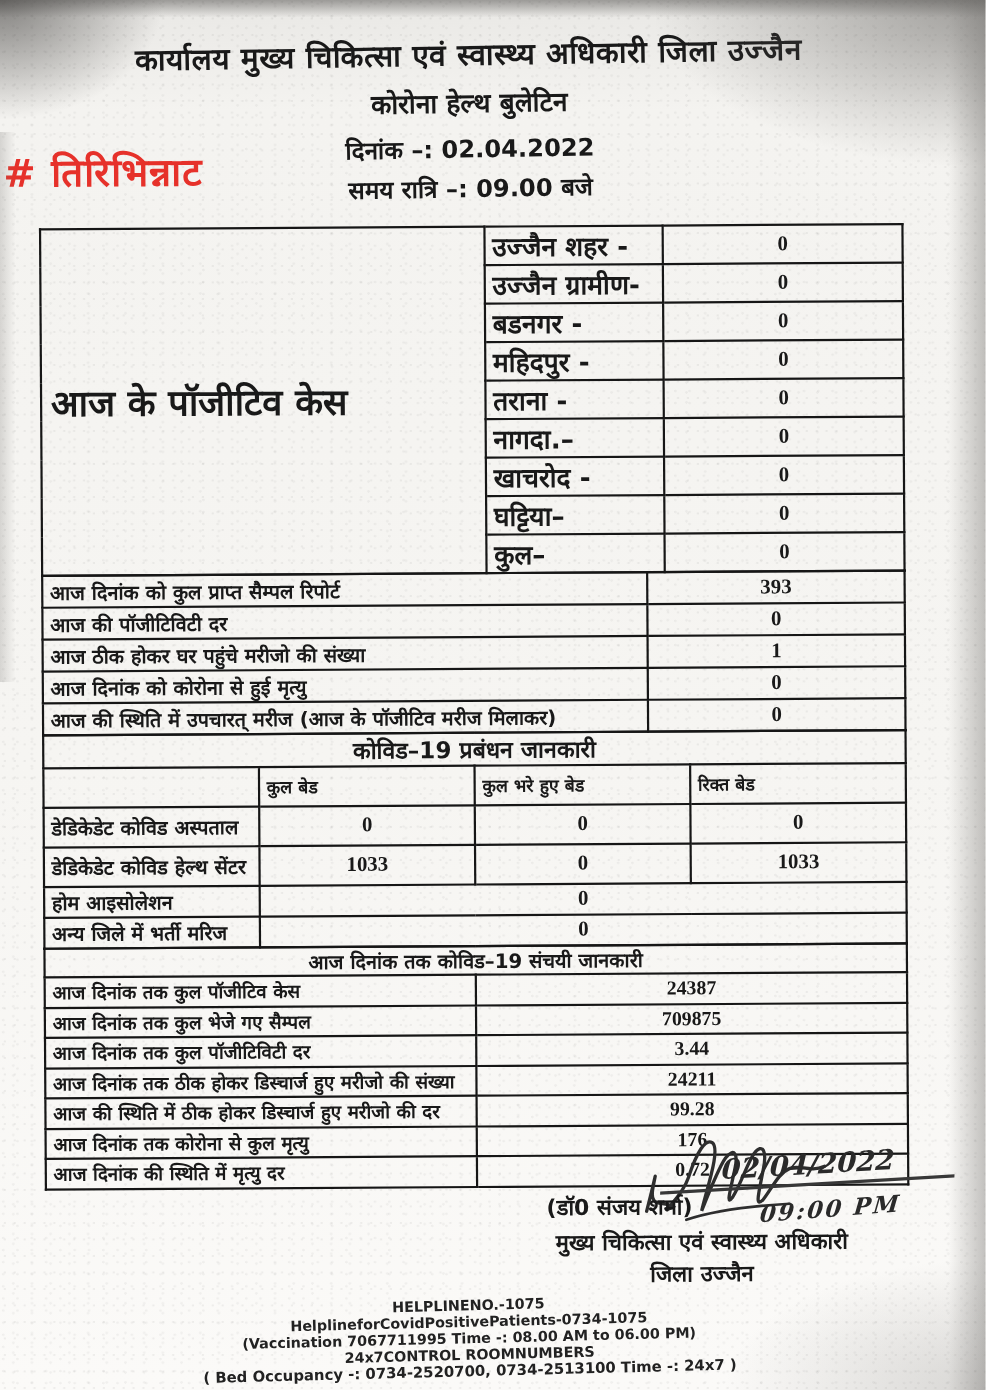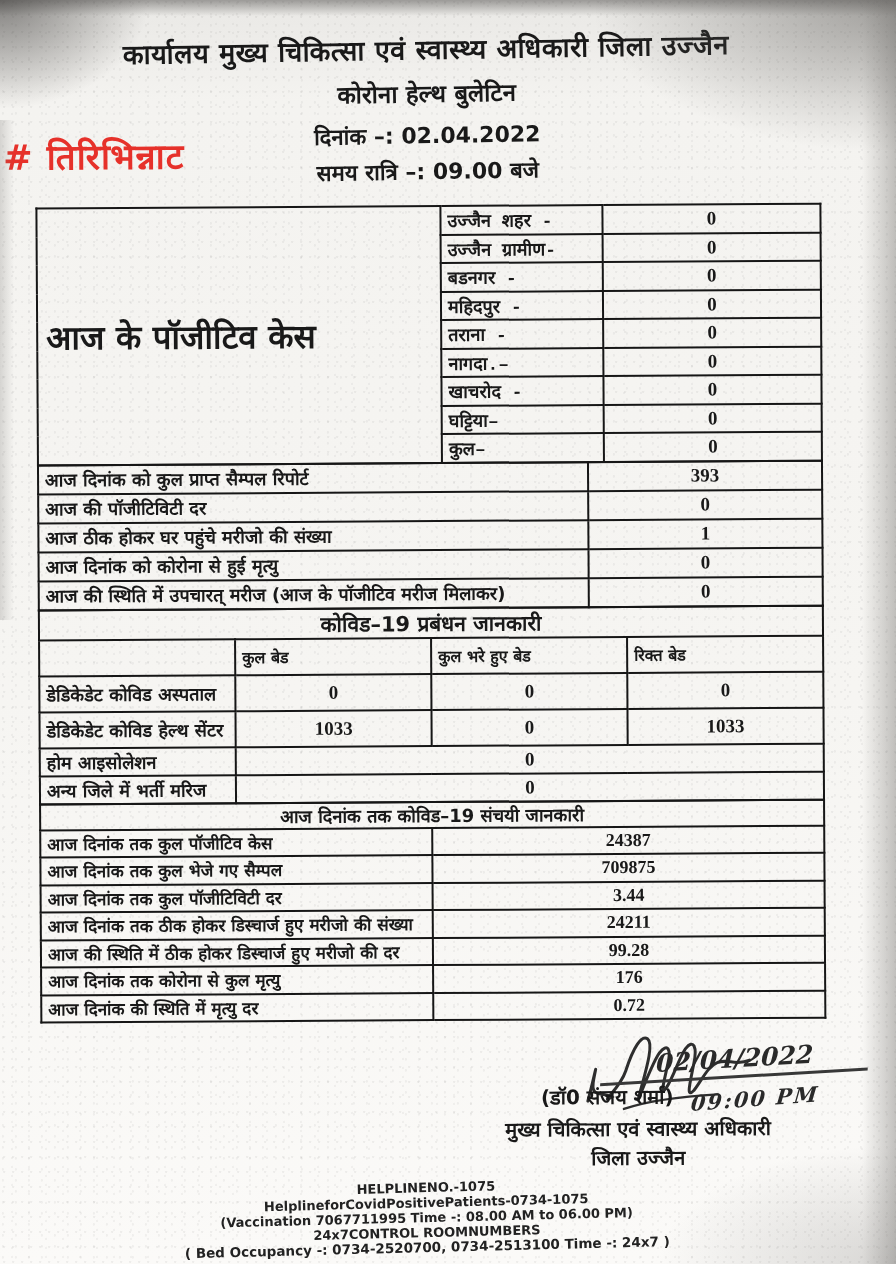--- a/index.html
+++ b/index.html
@@ -48,21 +48,21 @@
   table + table{margin-top:-2px;}
   td{border:2px solid #161616;padding:0 6px;font-weight:700;overflow:hidden;white-space:nowrap;}
   td.lbl{text-align:left;font-size:18px;}
   td.val{
     text-align:center;
     font-family:"Liberation Serif","DejaVu Serif",serif;
     font-size:19px;font-weight:700;
   }
   .tA td{height:26.5px;}
   .tA .bigcell{width:388px;font-size:33px;padding-left:8px;}
-  .tA .area{width:148px;font-size:18px;font-family:Liberation Mono, monospace;}
+  .tA .area{width:148px;font-size:24px;}
   .tB td{height:27px;}
   .tB .lbl{width:536px;}
   .tC .title{height:26px;text-align:center;font-size:21px;}
   .tC .hdrrow td{height:34px;font-size:16px;text-align:left;vertical-align:middle;}
   .tC .c0{width:388px;}
   .tC .c1{width:138px;}
   .tC .c2{width:114px;}
   .tC .datarow td{height:34px;}
   .tC .spanrow td{height:26px;}
   .tD .title{height:24px;text-align:center;font-size:18px;}
@@ -78,21 +78,21 @@
     font-size:25px;text-align:center;
     border-bottom:3px solid #383838;
     transform:rotate(-3deg) skewX(-6deg);
     padding-bottom:2px;
   }
   .hand-time{
     position:absolute;left:688px;top:1088px;
     font-size:21px;transform:rotate(-4deg) skewX(-10deg);
     letter-spacing:2px;
   }
-  .sig-name{position:absolute;left:494px;top:1084px;font-size:20px;font-weight:700;margin-left:44px;}
+  .sig-name{position:absolute;left:494px;top:1084px;font-size:20px;font-weight:700;}
   .sig-desig{position:absolute;left:420px;top:1116px;width:430px;text-align:center;font-size:20px;font-weight:700;}
   .sig-dist{position:absolute;left:420px;top:1145px;width:430px;text-align:center;font-size:20px;font-weight:700;}
   .scribble{position:absolute;left:565px;top:1032px;}
 
   
   .footer{
     position:absolute;left:0;top:1180px;width:846px;
     text-align:center;font-weight:700;color:#222;
     transform:rotate(-1.1deg);
   }

